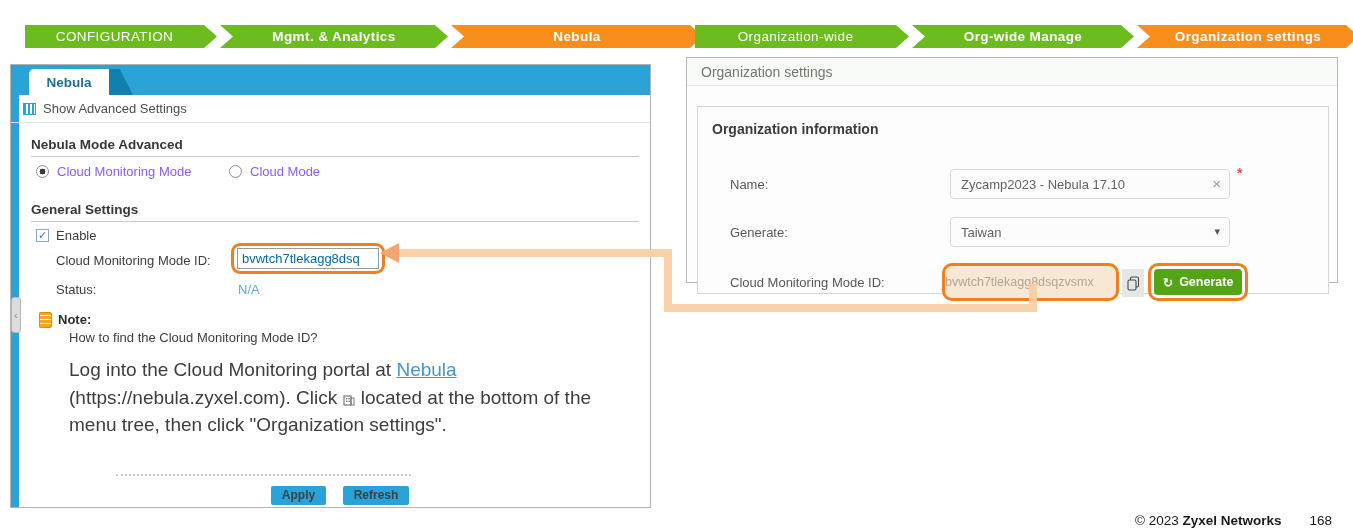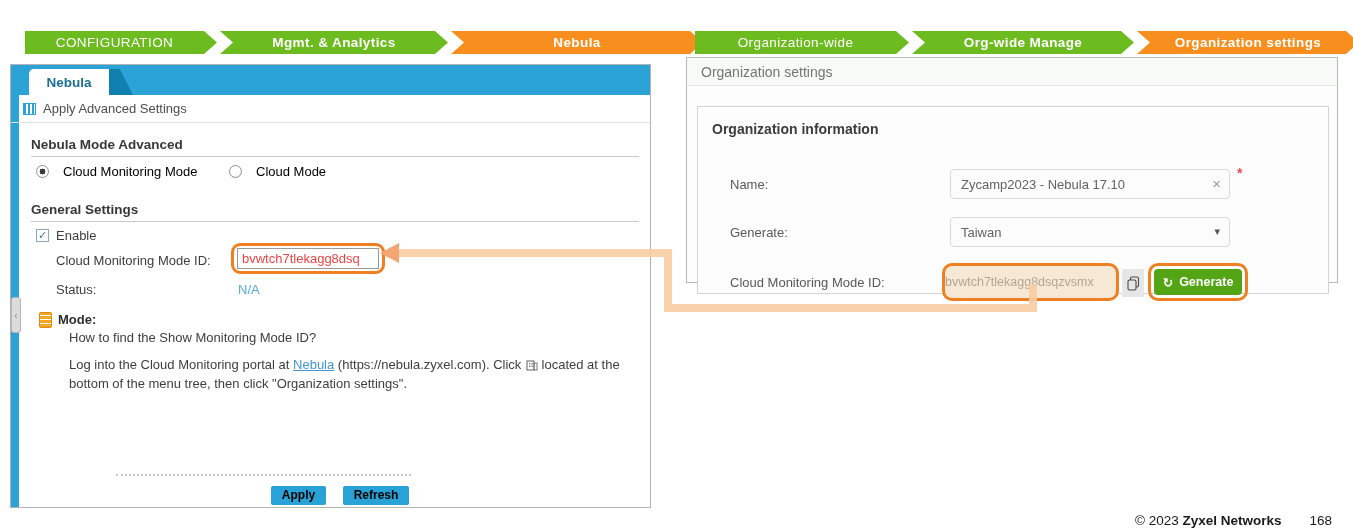--- a/index.html
+++ b/index.html
@@ -1,21 +1,21 @@
 <!DOCTYPE html>
 <html><head>
 <meta charset="utf-8">
 <style>
   * { margin:0; padding:0; box-sizing:border-box; }
   html,body { width:1353px; height:529px; overflow:hidden; background:#fff;
     font-family:"Liberation Sans","DejaVu Sans",sans-serif; }
   .stage { position:relative; width:1353px; height:529px; background:#fff; overflow:hidden; }
 
   
-  .crumbbar { position:absolute; top:31px; height:23px; display:flex; }
+  .crumbbar { position:absolute; top:25px; height:23px; display:flex; }
   .crumbbar.left { left:25px; }
   .crumbbar.right { left:695px; }
   .crumb { height:23px; display:flex; align-items:center; justify-content:center;
     color:#fff; font-size:13.5px; letter-spacing:.4px; margin-right:3px; }
   .crumb.green { background:#6cbc1f; }
   .crumb.orange { background:#f78e1e; }
   .crumb.first { clip-path:polygon(0 0, calc(100% - 13px) 0, 100% 50%, calc(100% - 13px) 100%, 0 100%); padding-right:13px; }
   .crumb.notch { clip-path:polygon(0 0, calc(100% - 13px) 0, 100% 50%, calc(100% - 13px) 100%, 0 100%, 13px 50%); padding-left:13px; padding-right:13px;font-weight:bold; }
 
   
@@ -37,45 +37,45 @@
   .advicon { width:13px; height:12px; border:1px solid #2ca3d6;
     background:repeating-linear-gradient(90deg,#2ca3d6 0 2px,#ffffff 2px 4px); }
   .advsep { position:absolute; left:0; top:57px; width:100%; border-top:1px solid #e2e2e2; }
 
   .sectitle { position:absolute; font-size:13.5px; font-weight:bold; color:#383838; }
   .secrule { position:absolute; border-top:1px solid #c9c9c9; }
 
   .radio { width:13px; height:13px; border-radius:50%; border:1px solid #8f8f8f;
     background:radial-gradient(circle at 35% 30%, #fff 0 55%, #e6e6e6); display:inline-block; }
   .radio.sel { background:radial-gradient(circle, #3b3b3b 0 36%, #fff 40% 70%, #e8e8e8); }
-  .radiorow { position:absolute; display:flex; align-items:center; gap:14px; font-size:13px; color:#000000; }
+  .radiorow { position:absolute; display:flex; align-items:center; gap:8px; font-size:13px; color:#8b5cf6; }
 
   .checkbox { width:13px; height:13px; border:1px solid #8aa7bd; background:#fff;
     display:inline-flex; align-items:center; justify-content:center;
     font-size:11px; color:#3c6f92; font-weight:bold; }
   .cbrow { position:absolute; display:flex; align-items:center; gap:7px; font-size:13px; color:#3e3e3e; }
 
   .fieldlabel { position:absolute; font-size:13px; color:#3e3e3e; }
   .hl-box { position:absolute; border:3px solid #ef8022; border-radius:9px; }
   .lpanel .id-input { position:absolute; left:226px; top:183px; width:142px; height:21px;
-    border:1px solid #9a9a9a; font-size:13px; color:#ef4444; padding:0 4px;
+    border:1px solid #9a9a9a; font-size:13px; color:#0369a1; padding:0 4px;
     font-family:"Liberation Sans","DejaVu Sans",sans-serif; }
   .status-val { color:#56abdd; }
 
   .noteicon { position:absolute; left:28px; top:247px; width:13px; height:16px; background:#f5a623;
     border-radius:2px; box-shadow:inset 0 0 0 1px #d88c12;
     background-image:linear-gradient(#f5a623 3px, #fff 3px, #fff 4px, #f5a623 4px, #f5a623 7px, #fff 7px, #fff 8px, #f5a623 8px, #f5a623 11px, #fff 11px, #fff 12px, #f5a623 12px); }
   .notetitle { position:absolute; left:47px; top:247px; font-size:13px; font-weight:bold; color:#2e2e2e; }
   .noteq { position:absolute; left:58px; top:265px; font-size:13px; color:#3e3e3e; }
-  .notep { position:absolute; left:58px; top:291px; width:565px; font-size:13px; color:#3e3e3e; line-height:1.45; }
+  .notep { position:absolute; left:58px; top:291px; width:565px; font-size:19px; color:#3e3e3e; line-height:1.45; }
   .notep a { color:#4397ce; text-decoration:underline; }
   .bldg-icon { display:inline-block; vertical-align:-2px; }
 
   .dotted { position:absolute; left:105px; top:409px; width:295px; border-top:2px dotted #c9c9c9; }
-  .bluebtn { position:absolute; height:19px; background:#29a2d7; color:#000000; font-weight:bold;
+  .bluebtn { position:absolute; height:19px; background:#29a2d7; color:#404040; font-weight:bold;
     font-size:12px; border:none; border-radius:2px; text-align:center; line-height:19px; cursor:pointer;
     font-family:"Liberation Sans","DejaVu Sans",sans-serif; }
 
   
   .rpanel { position:absolute; left:686px; top:57px; width:652px; height:226px;
     background:#fdfdfd; border:1px solid #b9b9b9; }
   .rtitlebar { position:absolute; left:0; top:0; width:100%; height:28px; background:#f8faf7;
     border-bottom:1px solid #e6e6e6; display:flex; align-items:center; padding-left:14px;
     font-size:14px; color:#70796f; }
   .rinner { position:absolute; left:10px; top:33px; width:632px; height:188px;
@@ -143,21 +143,21 @@
         <span>Nebula</span>
       </div>
     <div class="tab-slant"></div>
     <div class="lstrip"></div>
     <div class="handle">
         <span>‹</span>
       </div>
 
     <div class="advrow">
       <span class="advicon"></span>
-      <span>Apply Advanced Settings</span>
+      <span>Show Advanced Settings</span>
     </div>
     <div class="advsep"></div>
 
     <div class="sectitle" style="left:20px; top:72px">Nebula Mode Advanced</div>
     <div class="secrule" style="left:20px; top:91px; width:608px"></div>
 
     <div class="radiorow" style="left:25px; top:99px">
       <span class="radio sel"></span>
       <span>Cloud Monitoring Mode</span>
     </div>
@@ -177,22 +177,22 @@
     </div>
 
     <div class="fieldlabel" style="left:45px; top:188px">Cloud Monitoring Mode ID:</div>
     <div class="hl-box" style="left:220px; top:178px; width:154px; height:31px"></div>
     <input class="id-input" value="bvwtch7tlekagg8dsq" style="">
 
     <div class="fieldlabel" style="left:45px; top:217px">Status:</div>
     <div class="fieldlabel status-val" style="left:227px; top:217px">N/A</div>
 
     <div class="noteicon"></div>
-    <div class="notetitle">Mode:</div>
-    <div class="noteq">How to find the Show Monitoring Mode ID?</div>
+    <div class="notetitle">Note:</div>
+    <div class="noteq">How to find the Cloud Monitoring Mode ID?</div>
     <div class="notep"><span>Log into the Cloud Monitoring portal at </span><a href="#">Nebula</a><span> (https://nebula.zyxel.com). Click </span><svg class="bldg-icon" width="13" height="13" viewBox="0 0 13 13">
           <rect x="2" y="3" width="7" height="9" fill="none" stroke="#7a7a7a" stroke-width="1.2"></rect>
           <rect x="9" y="5" width="3" height="7" fill="none" stroke="#7a7a7a" stroke-width="1"></rect>
           <rect x="4" y="5" width="1.4" height="1.4" fill="#7a7a7a"></rect>
           <rect x="6.4" y="5" width="1.4" height="1.4" fill="#7a7a7a"></rect>
           <rect x="4" y="7.6" width="1.4" height="1.4" fill="#7a7a7a"></rect>
           <rect x="6.4" y="7.6" width="1.4" height="1.4" fill="#7a7a7a"></rect>
         </svg><span> located at the bottom of the menu tree, then click "Organization settings".</span></div>
 
     <div class="dotted"></div>

